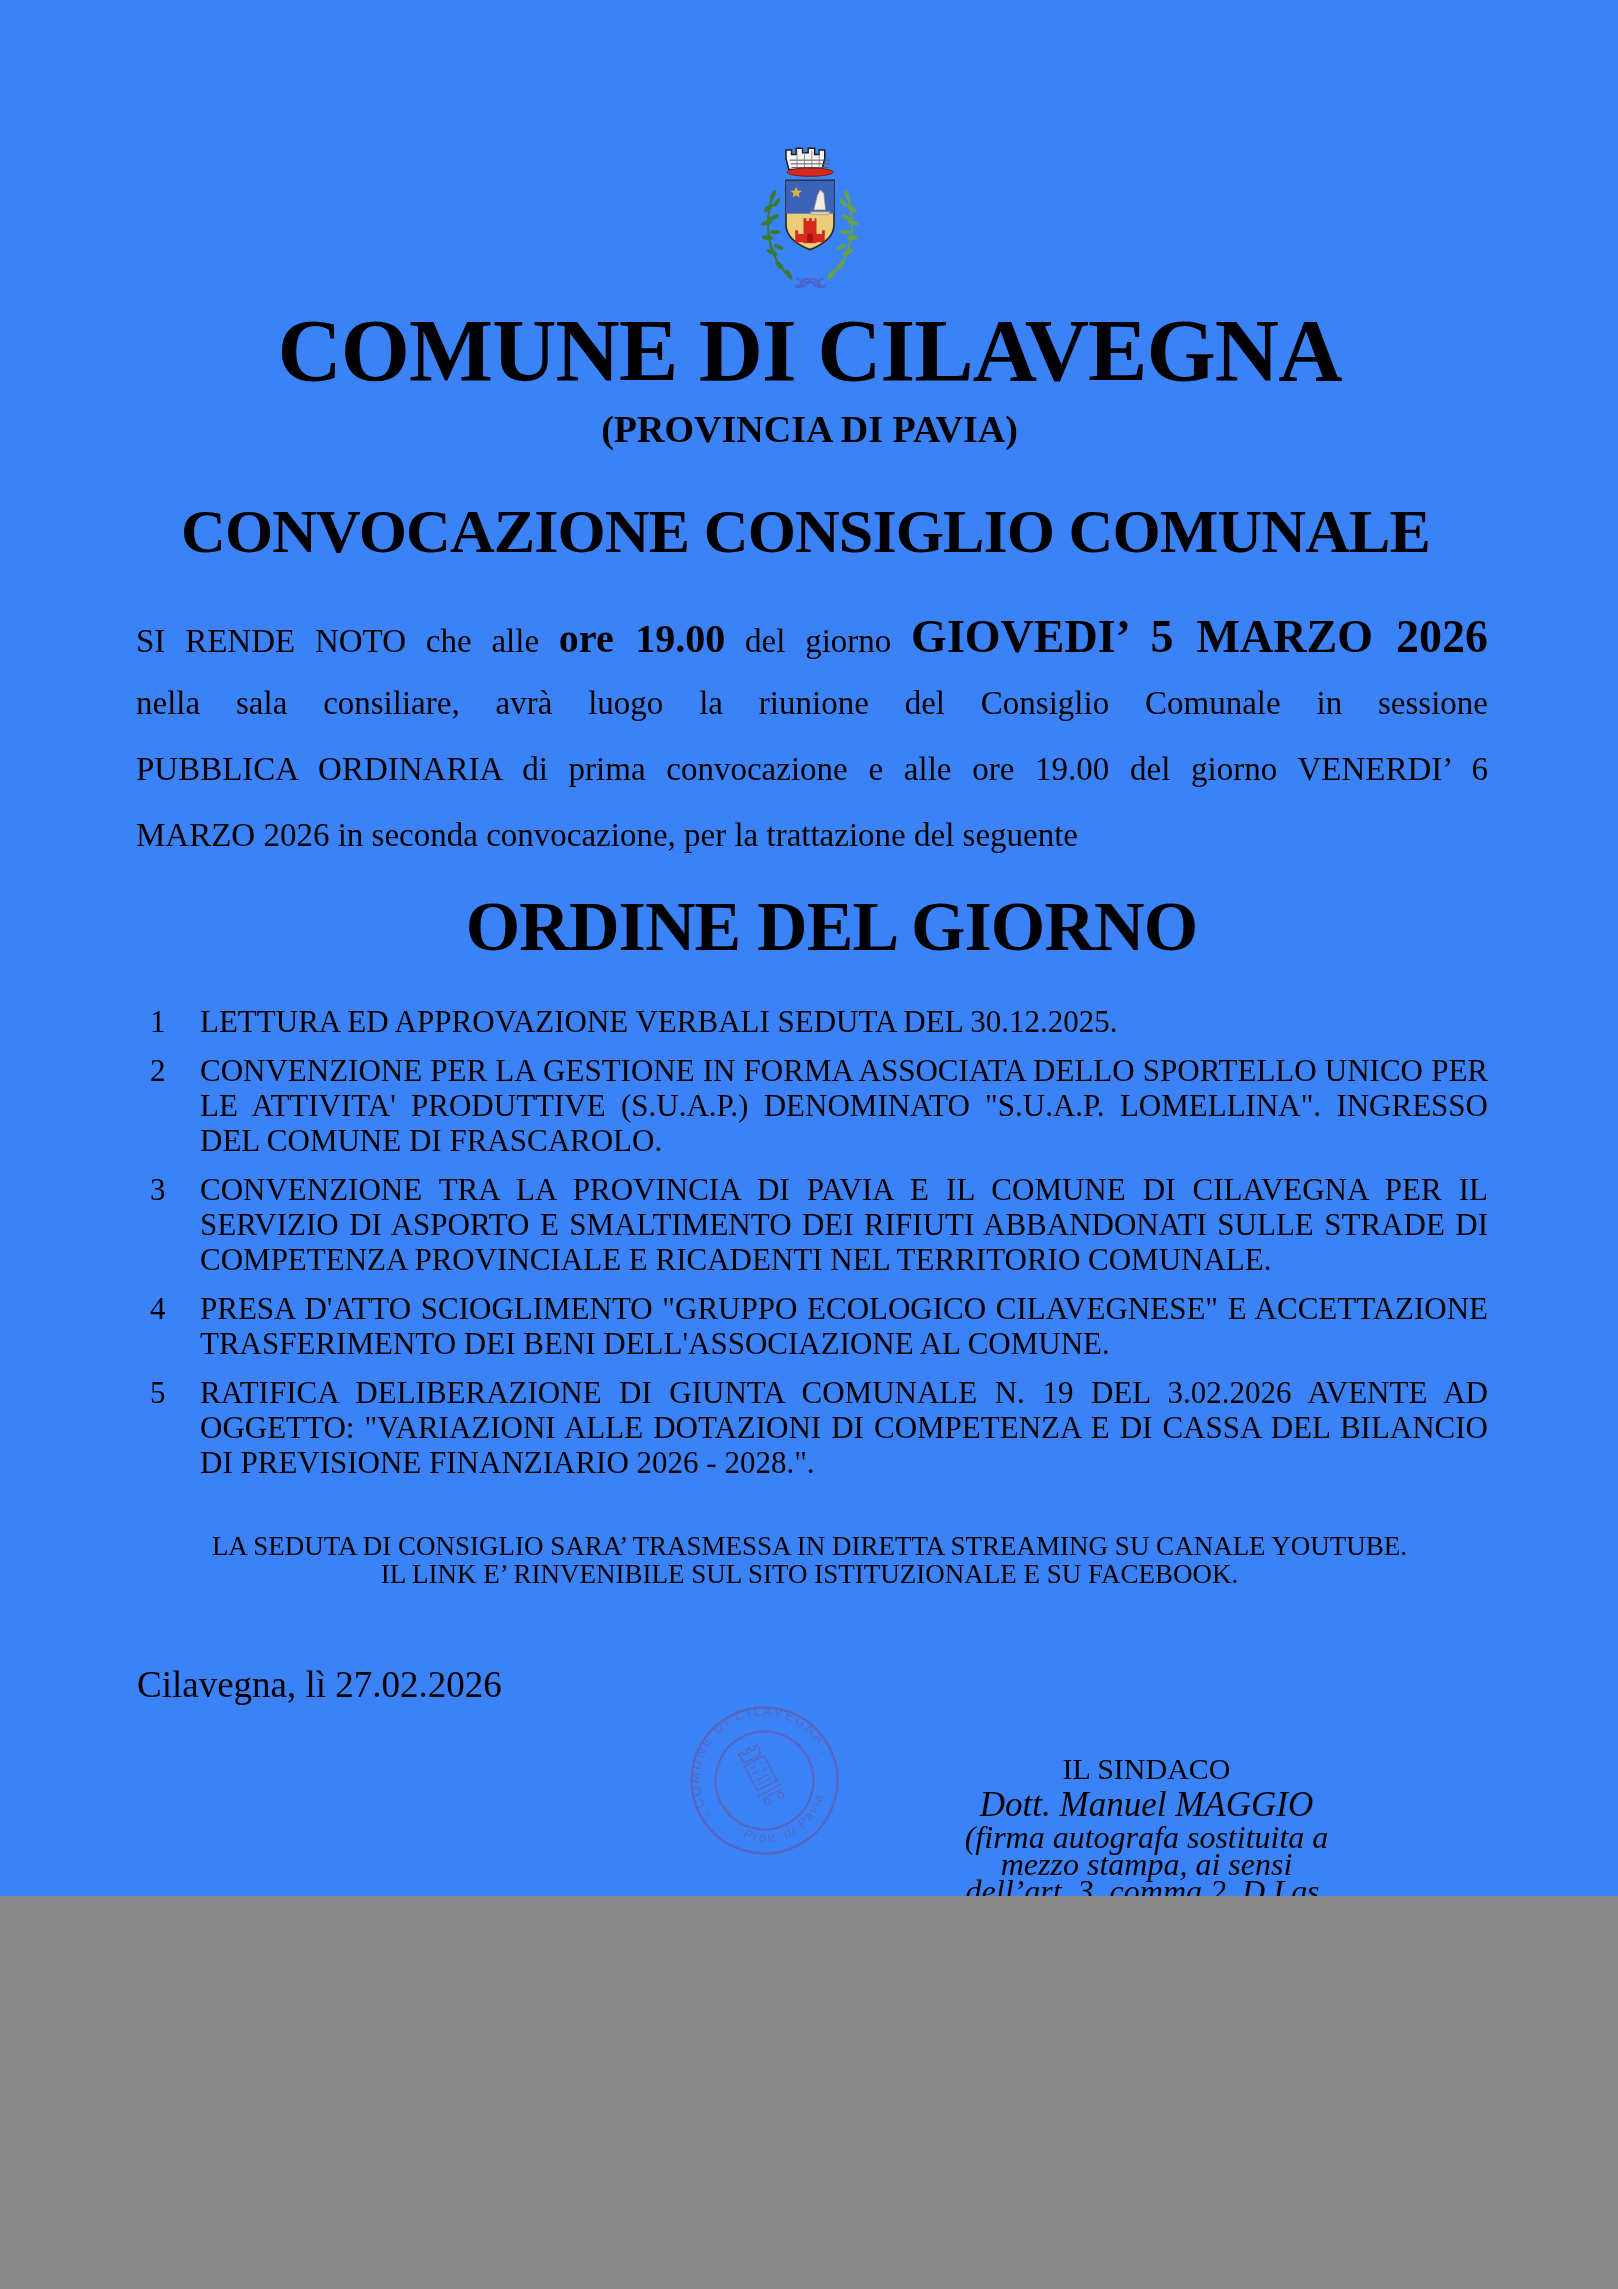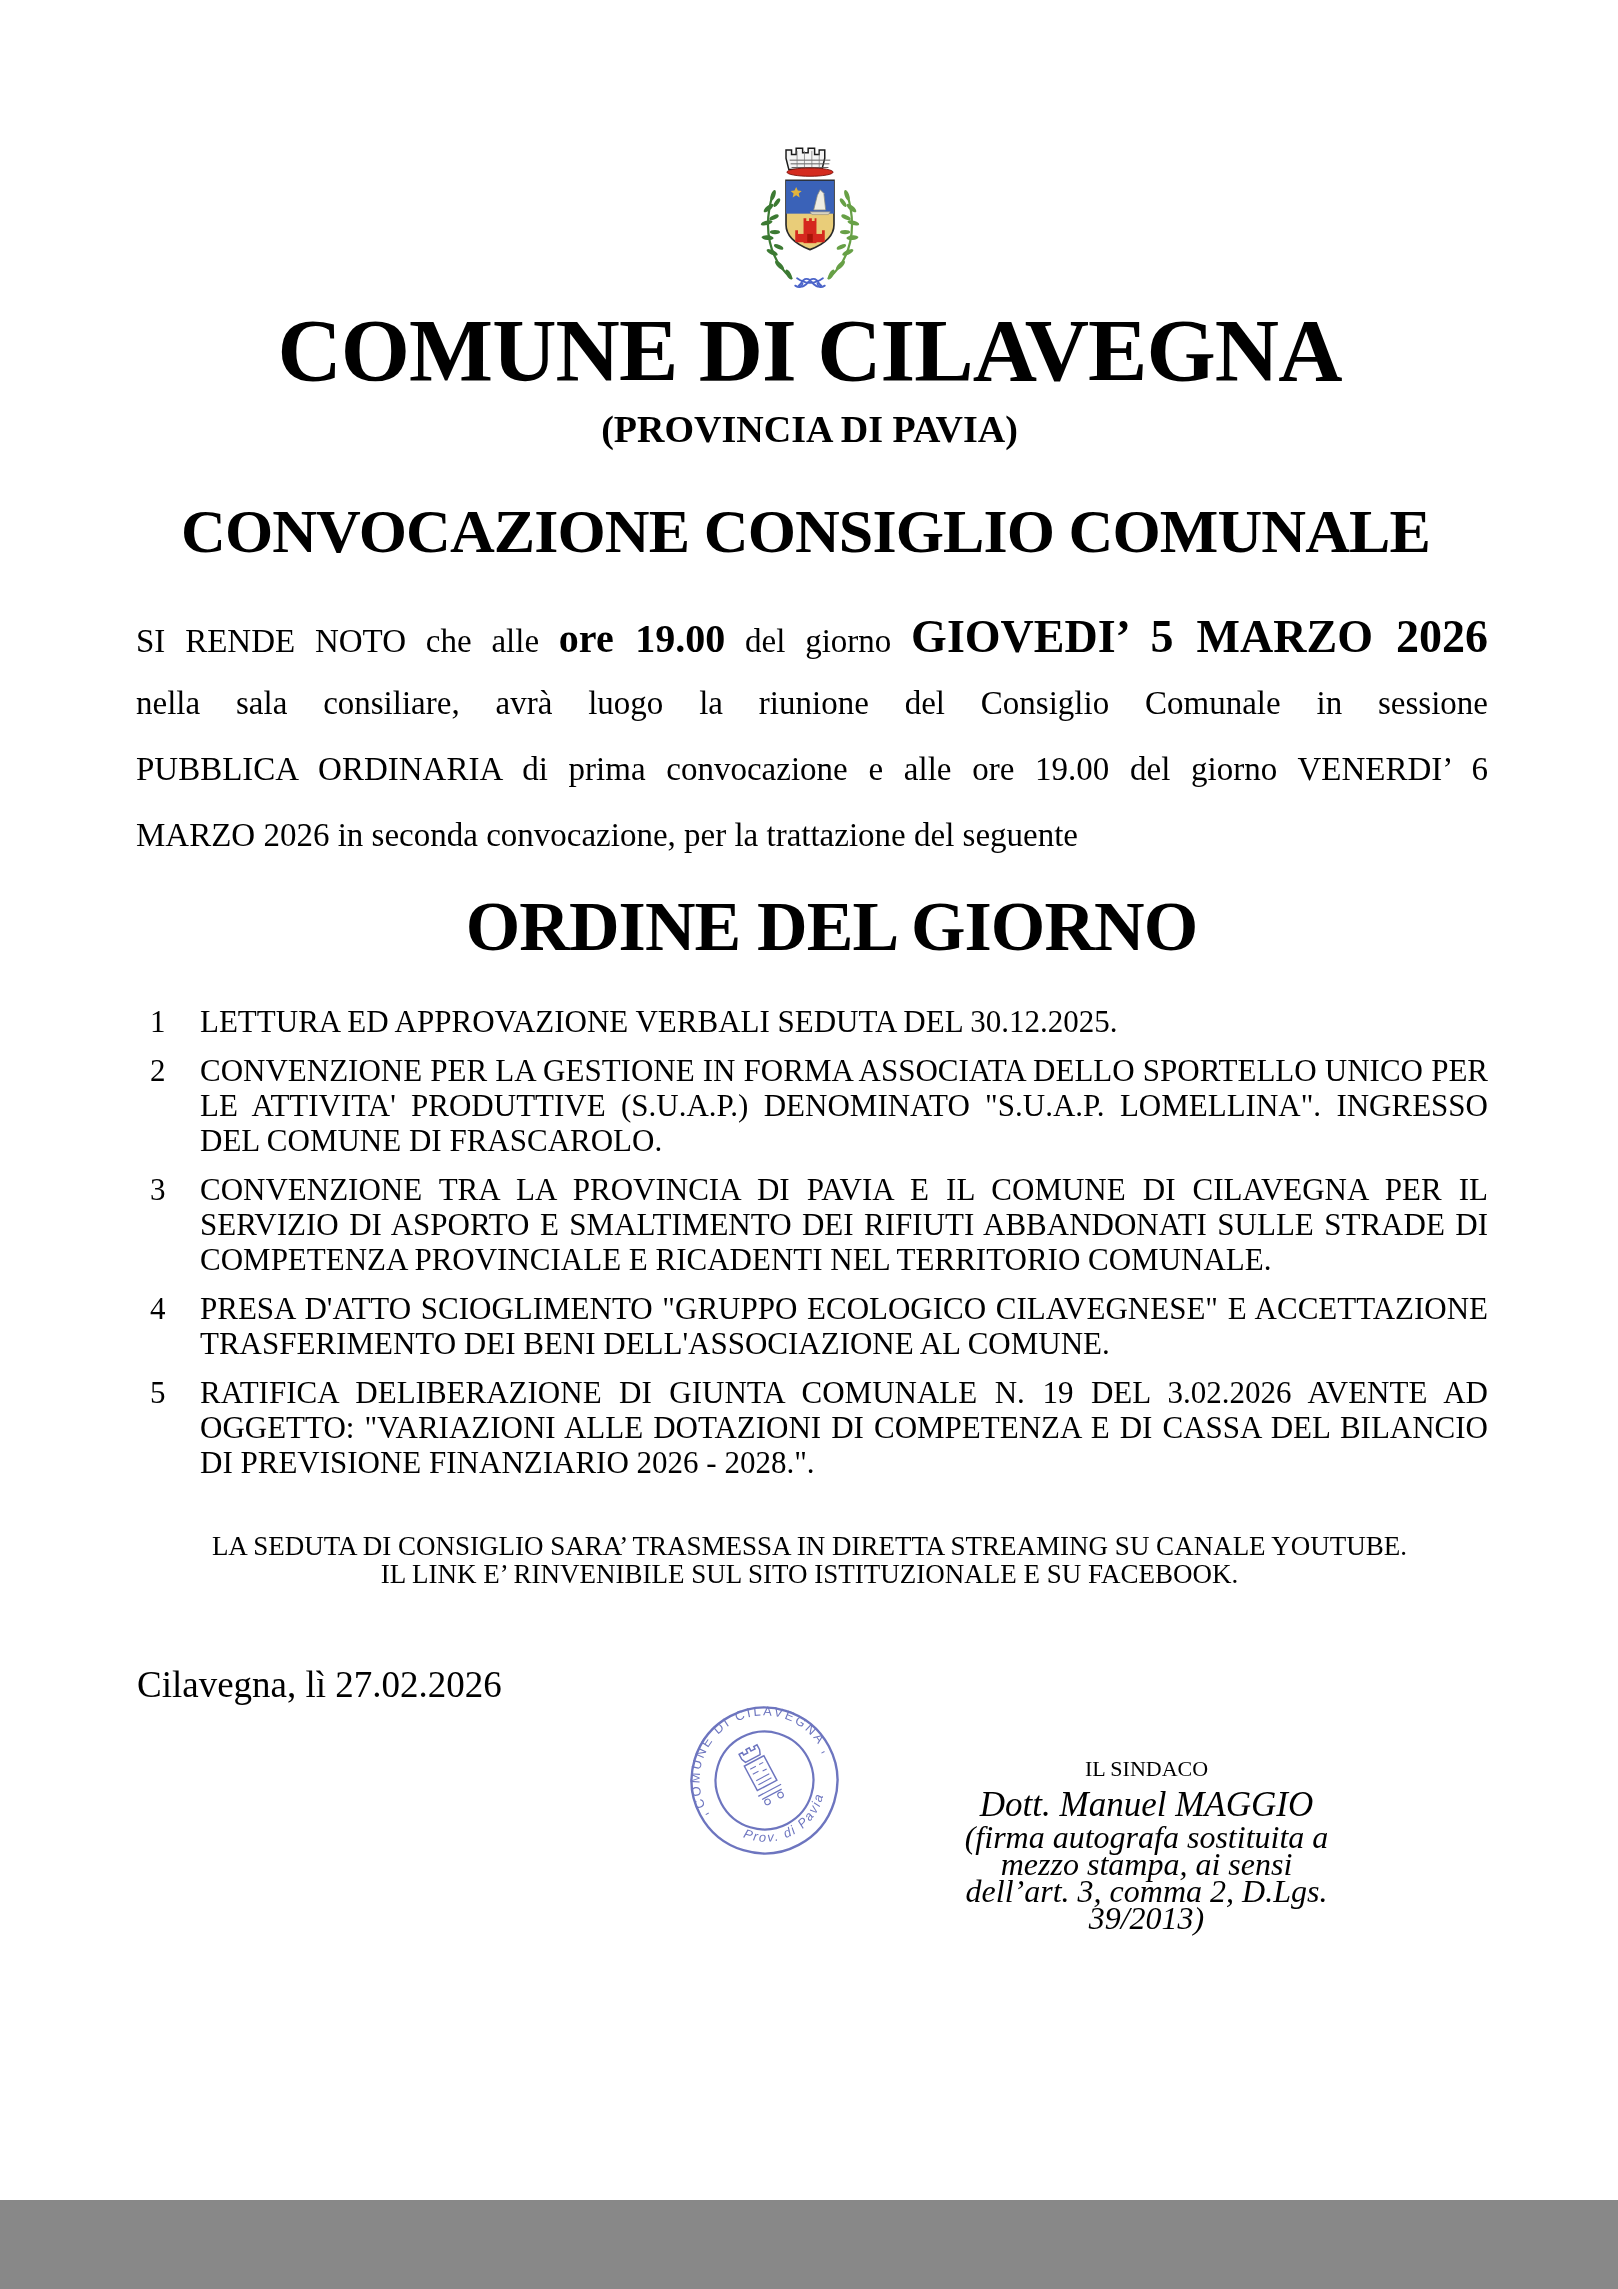--- a/index.html
+++ b/index.html
@@ -1,20 +1,20 @@
 <!DOCTYPE html>
 <html style="font-size:14.8px"><head>
 <meta charset="utf-8">
 <style>
   html,body{margin:0;padding:0;background:#888;}
   .page{
     position:relative;
-    width:1619px;height:2200px;
+    width:1619px;height:1896px;
     margin:0 auto;
-    background:#ffffff;
+    background:#3b82f6;
     font-family:"Liberation Serif", serif;
     color:#000;
     overflow:hidden;
   }
   
   .crest{
     display:block;
     margin:138px auto 0 auto;
     width:122px;height:155px;
   }
@@ -109,21 +109,21 @@
     width:155px;height:155px;
     transform:rotate(-28deg);
     opacity:0.88;
   }
   .signature{
     position:absolute;
     left:925px;top:1752px;
     width:443px;
     text-align:center;
   }
-  .sig-role{font-size:22px;line-height:33px;}
+  .sig-role{font-size:30px;line-height:33px;}
   .sig-name{font-size:35px;line-height:39px;font-style:italic;}
   .sig-disclaimer{font-size:32px;line-height:27px;font-style:italic;text-align:center;}
 </style>
 </head>
 <body>
 
 <div class="page">
 
   <svg class="crest" viewBox="0 0 132 168" aria-hidden="true">
 

